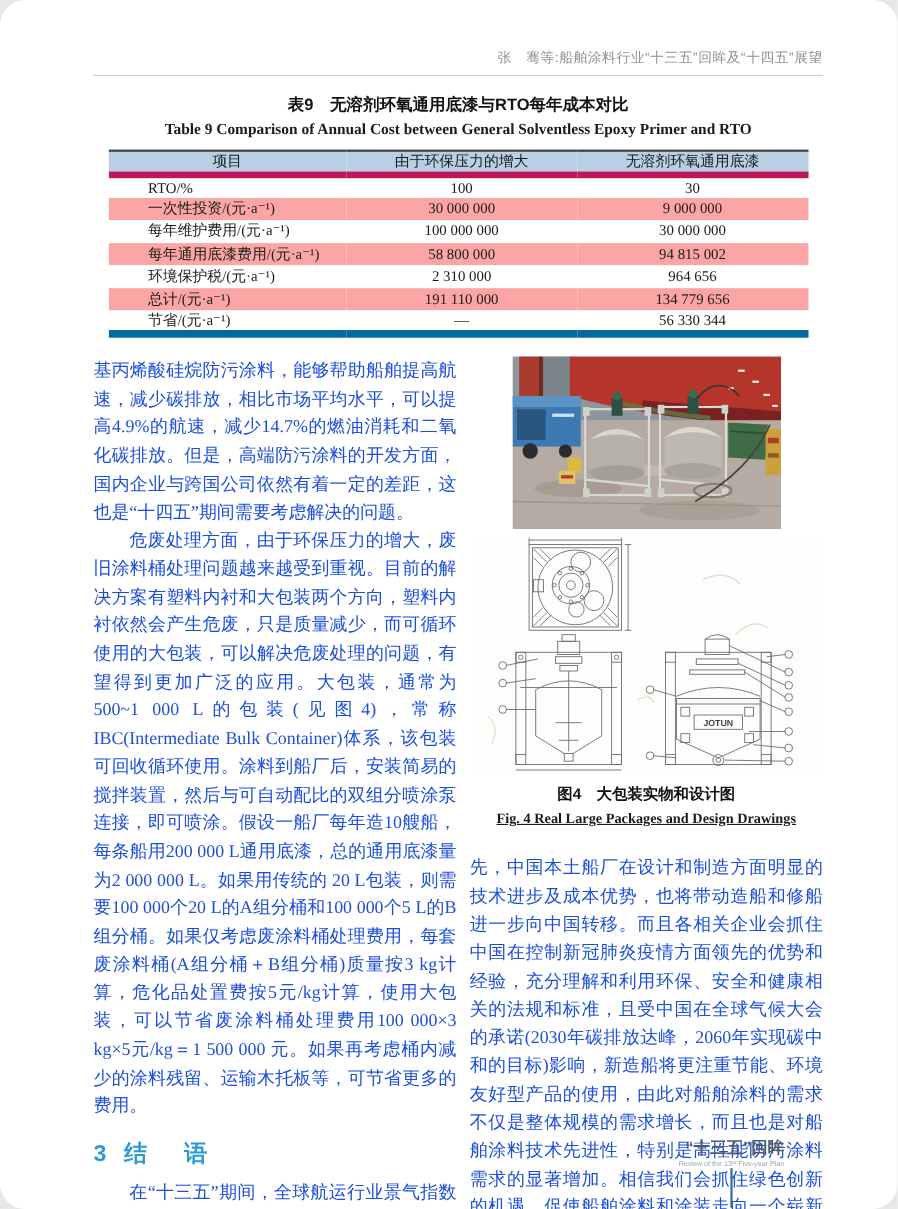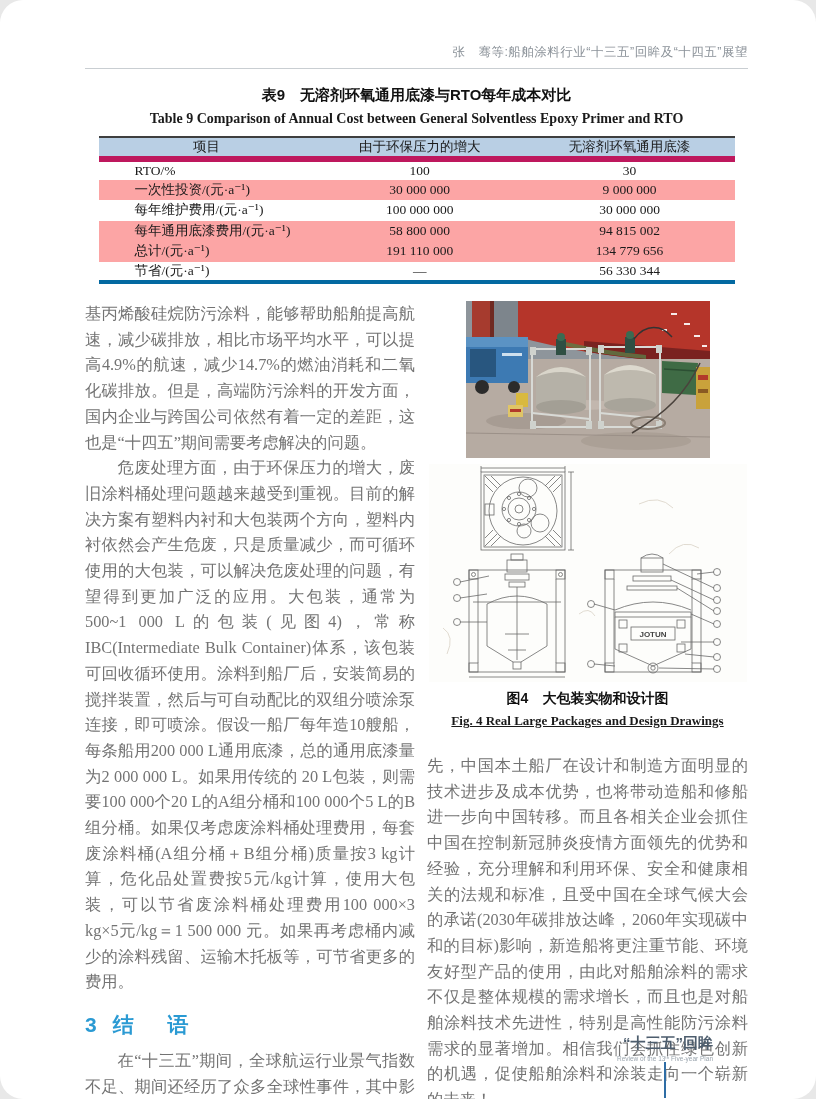--- a/index.html
+++ b/index.html
@@ -17,29 +17,29 @@
         font-family:"Liberation Sans","DejaVu Sans",sans-serif;color:#111;}
   .tbl-title-en{margin-top:6px;text-align:center;font-weight:bold;font-size:14px;
         font-family:"Liberation Serif","DejaVu Serif",serif;}
   table.cost{width:636px;margin:9px auto 0 auto;border-collapse:collapse;font-size:13.5px;}
   table.cost tr{height:20.5px;}
   table.cost th,table.cost td{padding:0;font-weight:normal;text-align:center;vertical-align:middle;}
   table.cost td.item{text-align:left;padding-left:36px;}
   table.cost th.item{text-align:center;}
   table.cost thead tr{background:#b9cfe4;border-top:2px solid #3f3f3f;border-bottom:6px solid #be185d;}
   table.cost tbody tr.blue{background:#fca5a5;}
-  table.cost tbody tr:last-child{border-bottom:4px solid #0369a1;margin-top:14px;}
+  table.cost tbody tr:last-child{border-bottom:7px solid #0369a1;margin-top:14px;}
   table.cost col.c1{width:34%;} table.cost col.c2{width:33%;} table.cost col.c3{width:33%;}
 
   
   .columns{display:flex;gap:12px;margin-top:17px;}
   .col-left{width:330px;}
   .col-right{width:321px;}
   .body-p{font-size:16.3px;line-height:25.7px;text-align:justify;margin:0;
-        font-family:"Liberation Serif","DejaVu Serif",serif;color:#737373;}
+        font-family:"Liberation Serif","DejaVu Serif",serif;color:#1d4ed8;}
   .body-p.indent{text-indent:2em;}
 
   .section-head{display:flex;align-items:baseline;margin:16px 0 9px 0;
         font-family:"Liberation Sans","DejaVu Sans",sans-serif;font-weight:bold;
         font-size:21px;}
   .section-head .num{margin-right:16px;}
   .section-head .ttl{letter-spacing:14px;}
 
   
   figure{margin:0;padding:0;}
@@ -99,20 +99,25 @@
         </tr>
         <tr>
           <td class="item">每年维护费用/(元·a⁻¹)</td>
           <td>100 000 000</td>
           <td>30 000 000</td>
         </tr>
         <tr class="blue">
           <td class="item">每年通用底漆费用/(元·a⁻¹)</td>
           <td>58 800 000</td>
           <td>94 815 002</td>
+        </tr>
+        <tr>
+          <td class="item">环境保护税/(元·a⁻¹)</td>
+          <td>2 310 000</td>
+          <td>964 656</td>
         </tr>
         <tr class="blue">
           <td class="item">总计/(元·a⁻¹)</td>
           <td>191 110 000</td>
           <td>134 779 656</td>
         </tr>
         <tr>
           <td class="item">节省/(元·a⁻¹)</td>
           <td>—</td>
           <td>56 330 344</td>

